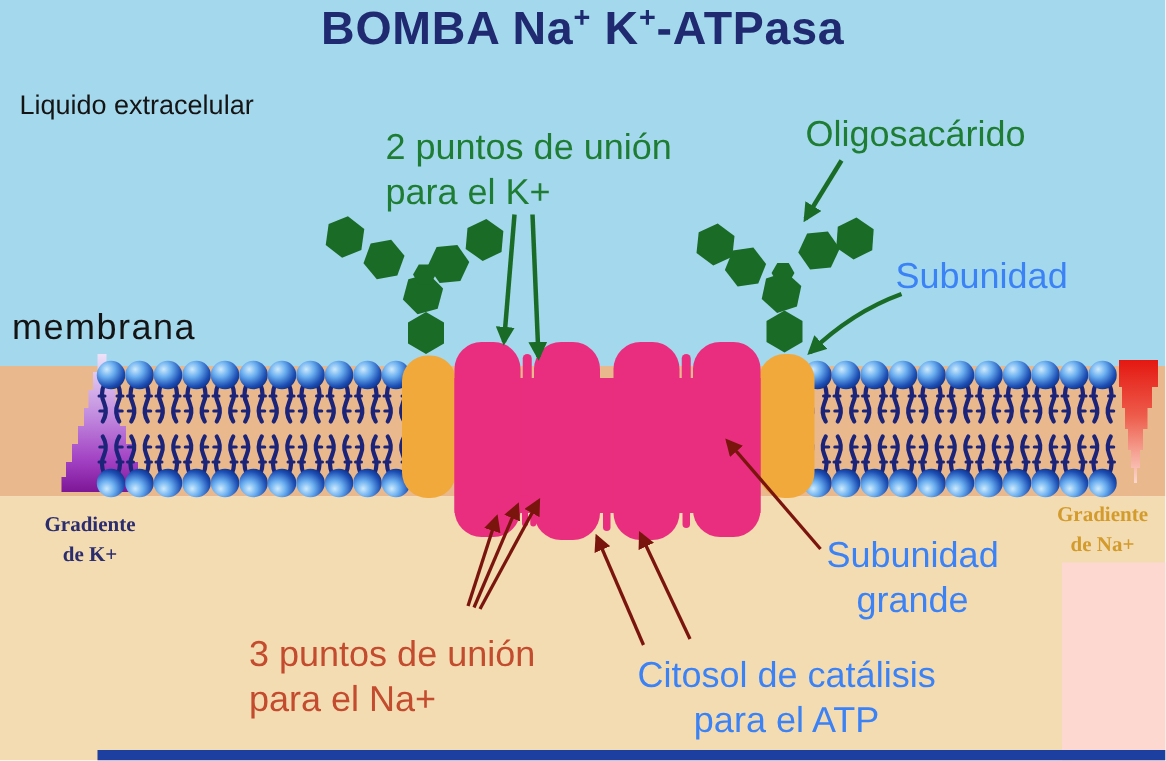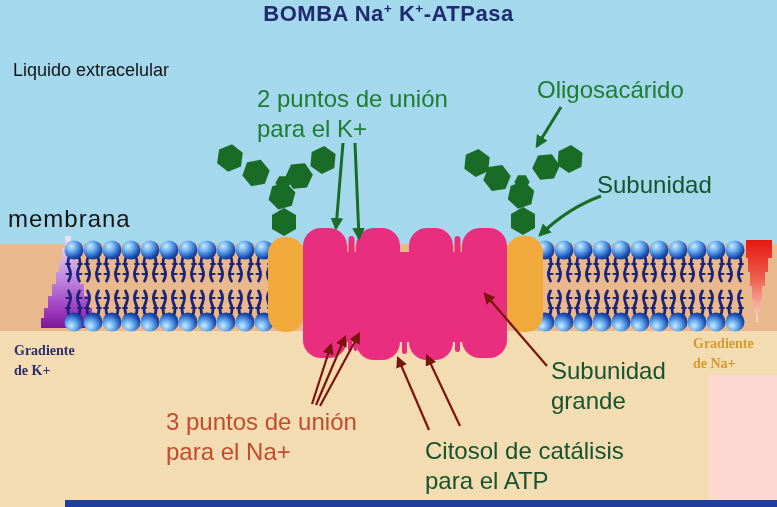--- a/index.html
+++ b/index.html
@@ -5,34 +5,34 @@
   html,body{margin:0;padding:0;background:#ffffff;}
   .stage{
     position:relative;width:777px;height:507px;overflow:hidden;
     font-family:"Liberation Sans",sans-serif;
   }
   .stage svg{position:absolute;left:0;top:0;}
   .lbl{position:absolute;line-height:1.25;white-space:nowrap;}
   .lbl span{display:block;}
   .title{
     left:0;top:8;width:777px;text-align:center;
-    font-size:22px;font-weight:700;color:#1f2a70;letter-spacing:.5px;
+    font-size:31px;font-weight:700;color:#1f2a70;letter-spacing:.5px;
   }
   .title .part,.title .sup{display:inline;}
   .title .sup{font-size:0.62em;vertical-align:super;font-weight:700;}
   .t-black{color:#141414;}
   .t-green{color:#1e7c33;}
-  .t-navy{color:#14532d;}
-  .t-red{color:#c34b2e;}
+  .t-navy{color:#3b82f6;text-align:center;}
+  .t-red{color:#c34b2e;margin-top:15px;}
   .f20{font-size:24px;}
   .f21{font-size:18px;}
   .bold{font-weight:700;}
   .grad-lbl{
     font-family:"Liberation Serif",serif;font-weight:700;font-size:14px;
-    text-align:left;line-height:1.4;
+    text-align:center;line-height:1.4;
   }
   .gradk{color:#2b2d6e;}
   .gradna{color:#d29b2c;}
 </style>
 </head>
 <body>
 
 <div class="stage">
 
 <svg width="777" height="507" viewBox="0 0 777 507">

